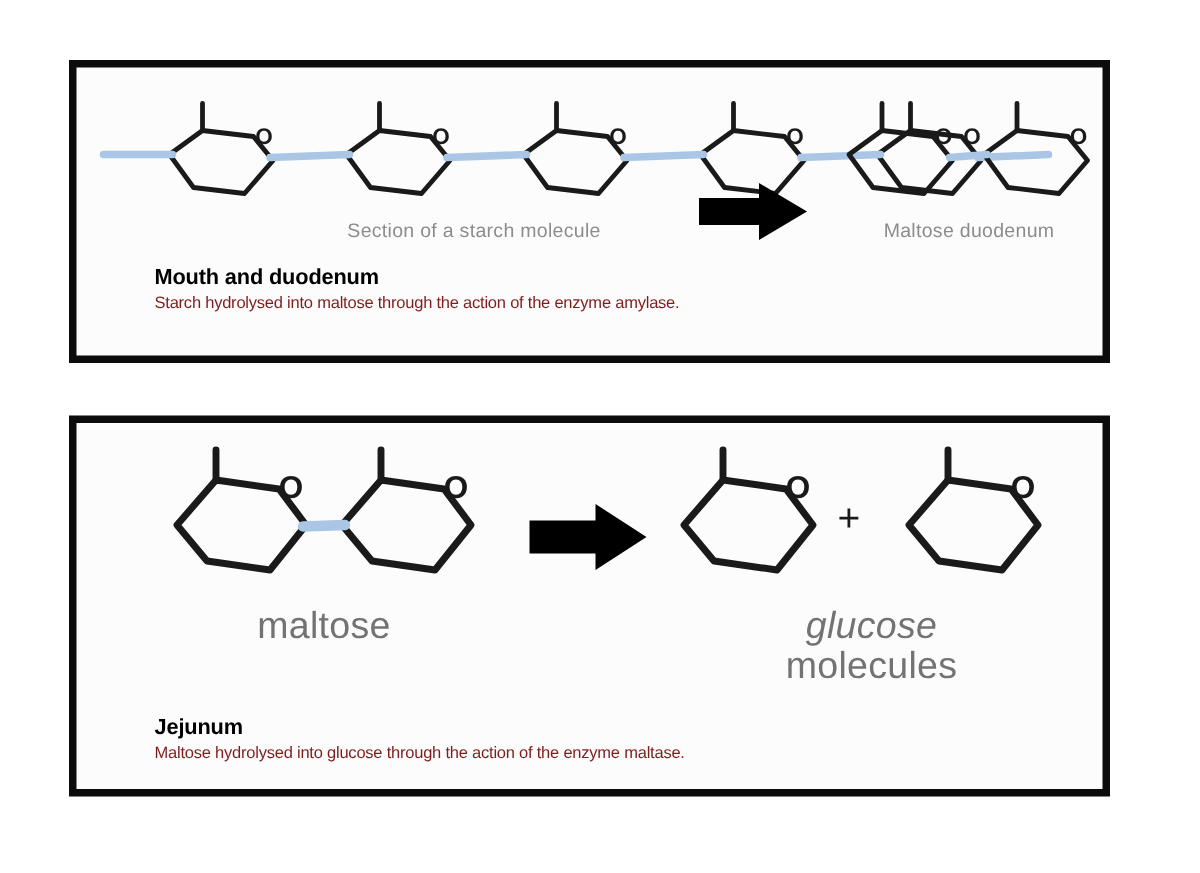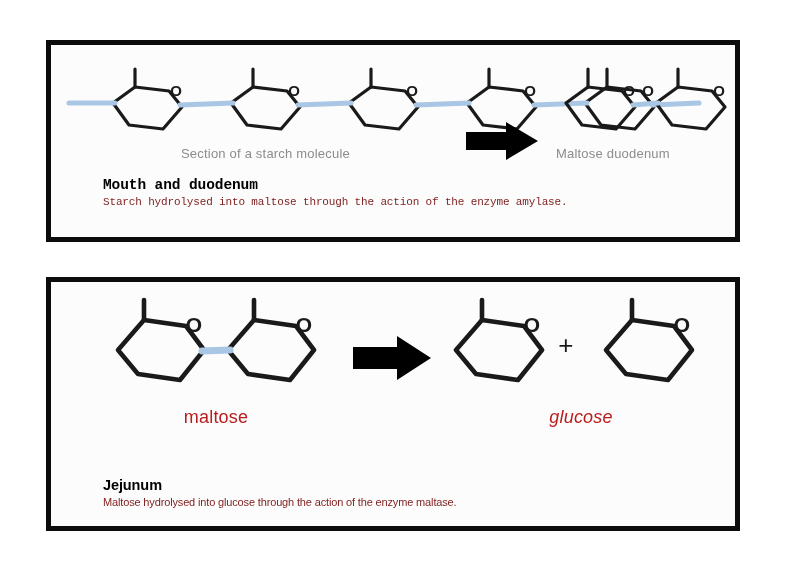--- a/index.html
+++ b/index.html
@@ -35,51 +35,51 @@
     width: 694px;
     height: 254px;
   }
 
   .caption-block {
     position: absolute;
     left: 52px;
     right: 14px;
   }
 
-  #panel-starch .caption-block { top: 132px; font-family: Liberation Mono, monospace; }
+  #panel-starch .caption-block { top: 132px; }
   #panel-maltose .caption-block { top: 195px; }
 
   .caption-heading {
     font-size: 14.5px;
     font-weight: bold;
     color: #000000;
     letter-spacing: -0.1px;
     margin-bottom: 3px;
   }
 
   .caption-body {
     font-size: 11px;
     color: #7f1d1d;
     letter-spacing: -0.15px;
   }
 
   .mol-label {
     position: absolute;
-    text-align: left;
+    text-align: center;
     color: #8c8c8c;
     font-size: 13px;
     letter-spacing: 0.2px;
     white-space: nowrap;
   }
 
   .mol-label-big {
     position: absolute;
     text-align: center;
-    color: #b91c1c;
-    font-size: 18px;
+    color: #737373;
+    font-size: 25px;
     line-height: 27px;
     letter-spacing: 0.2px;
     white-space: nowrap;
   }
 
   svg { display: block; }
   .svg-holder { position: absolute; }
 </style>
 </head>
 <body>
@@ -216,18 +216,19 @@
       <g font-family="Liberation Sans, sans-serif" font-size="21" font-weight="bold" fill="#1a1a1a" text-anchor="middle">
         <text x="86" y="38">O</text>
         <text x="236" y="38">O</text>
       </g>
     </svg>
   </div>
 
   <div class="mol-label-big" style="left:500px; top:50px; width:30px; color:#1a1a1a; font-size:26px;">+</div>
 
   <div class="mol-label-big" style="left:395px; top:122px; width:270px;font-style:italic;">glucose</div>
+  <div class="mol-label-big" style="left:395px; top:149px; width:270px;">molecules</div>
 
   <div class="caption-block">
     <div class="caption-heading">Jejunum</div>
     <div class="caption-body">Maltose hydrolysed into glucose through the action of the enzyme maltase.</div>
   </div>
 </div>
 
 </body></html>

